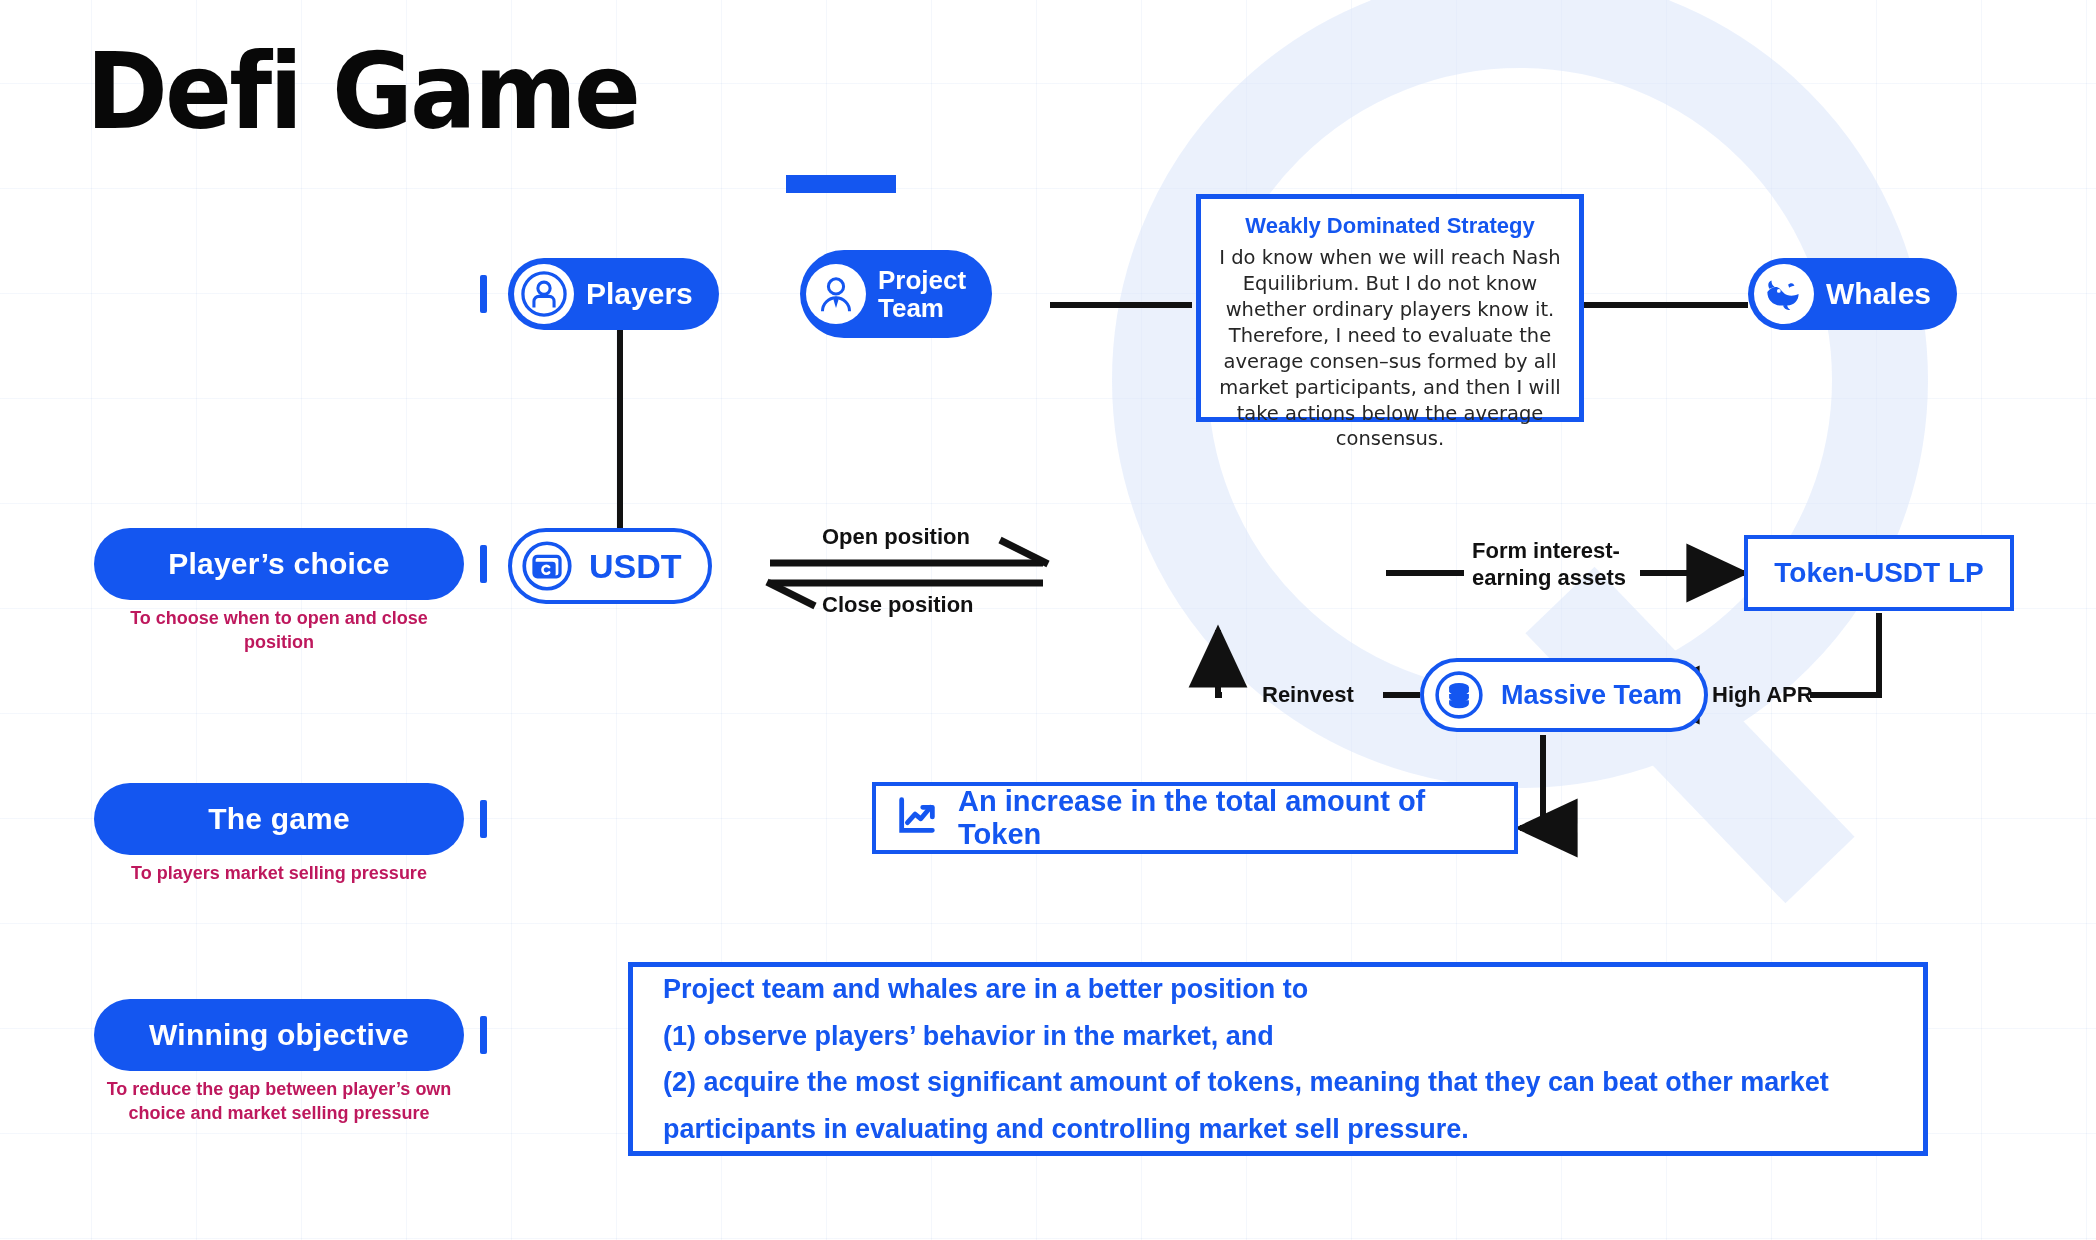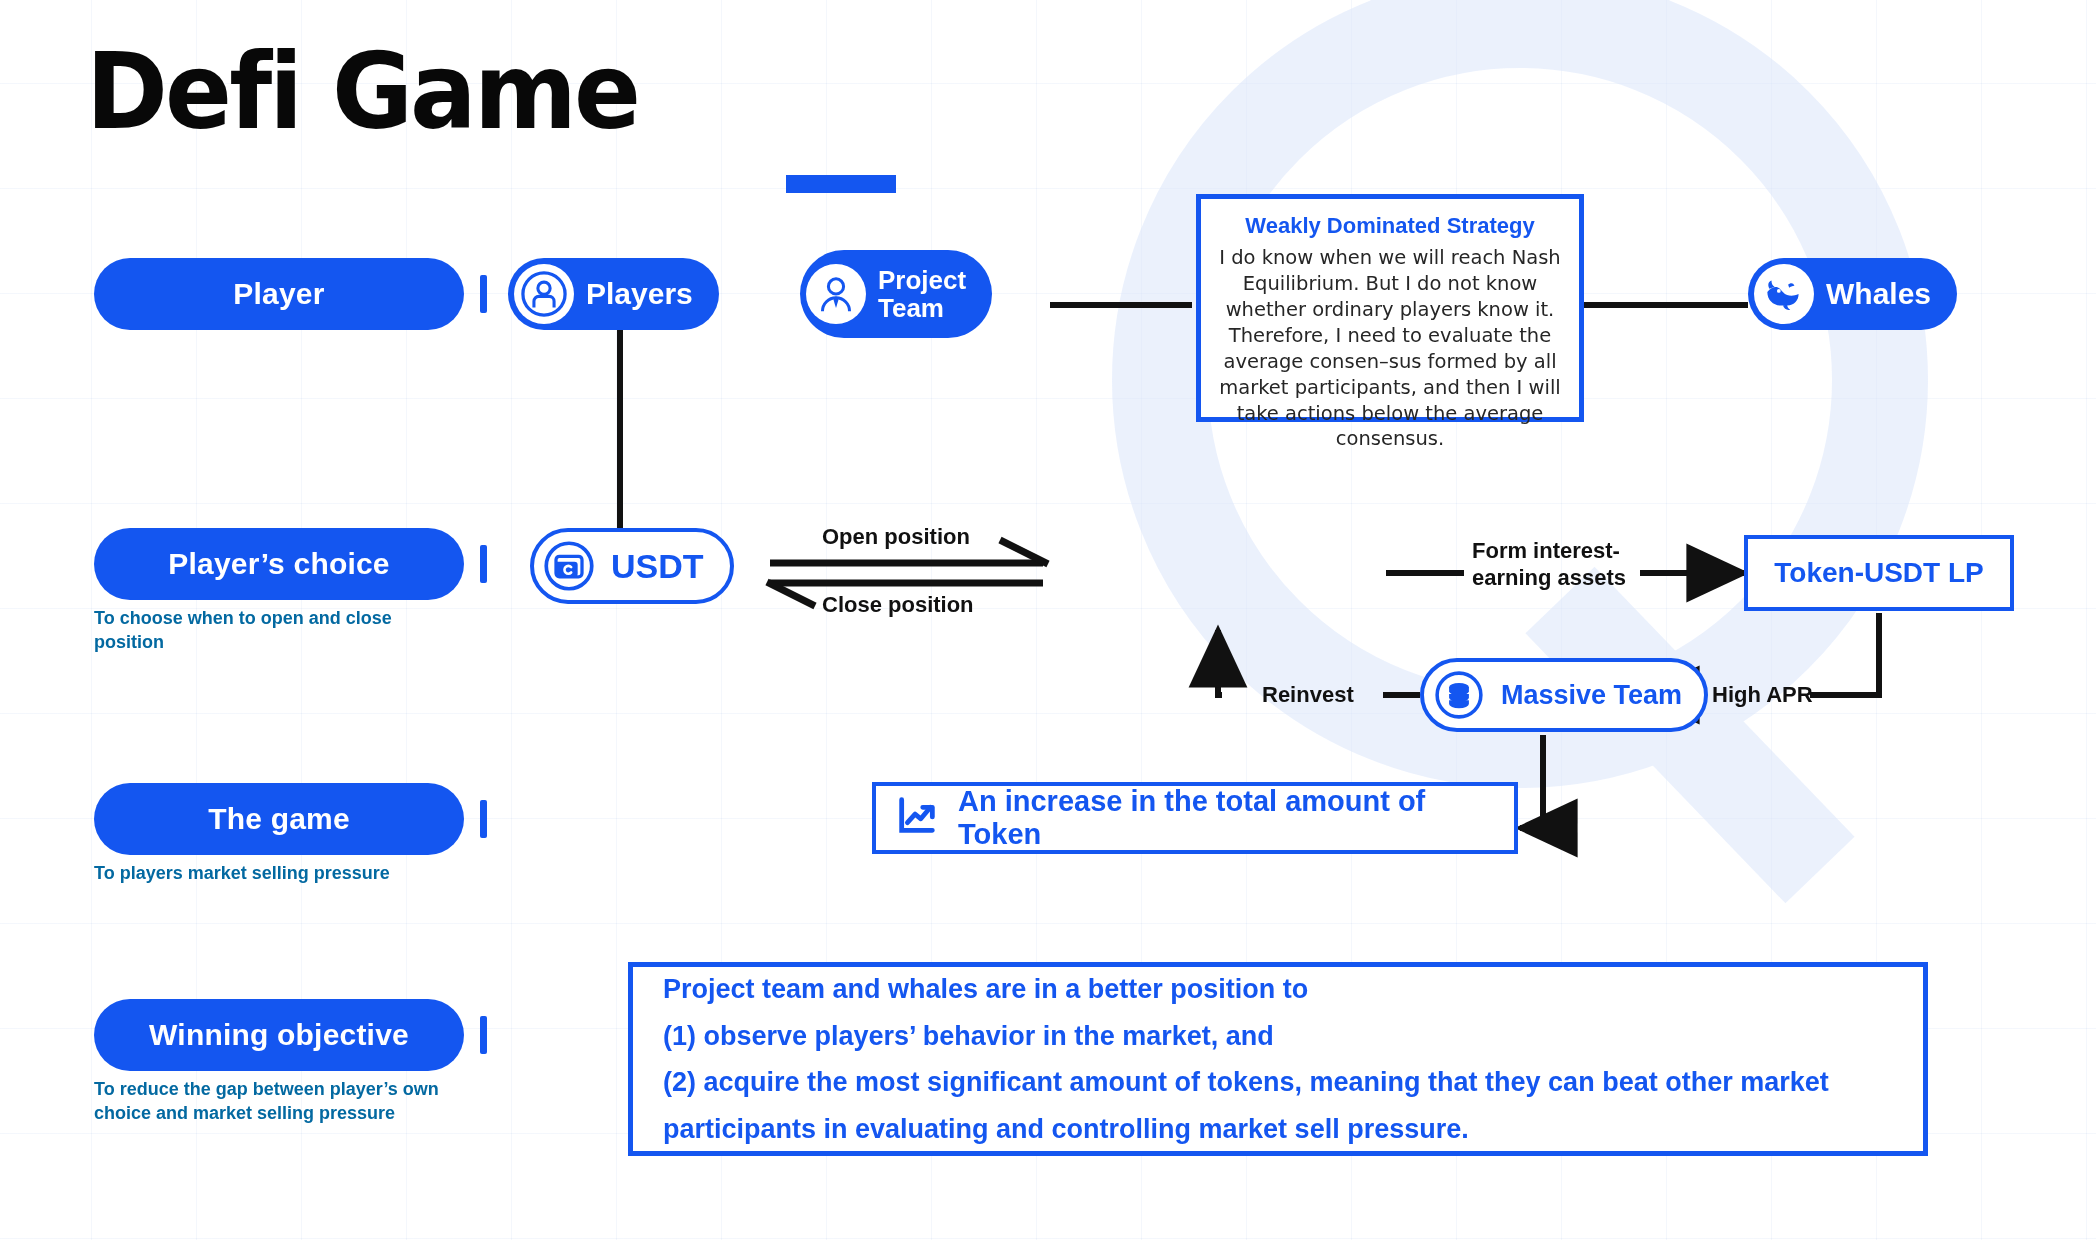--- a/index.html
+++ b/index.html
@@ -57,24 +57,24 @@
     font-weight:bold;
     font-size:30px;
     letter-spacing:.2px;
     height:72px;
     text-align:center;
     padding:0 20px;
   }
   .stage-caption{
     position:absolute;
     width:100%;
-    text-align:left;
+    text-align:center;
     font-size:18px;
     font-weight:bold;
-    color:#0369a1;
+    color:#be185d;
     line-height:1.35;
     top:78px;
   }
   .divider-bar{
     position:absolute;
     width:7px; height:38px;
     background:#1456f0;
     border-radius:2px;
   }
 
@@ -209,23 +209,20 @@
   <path d="M1543,735 L1543,828 L1520,828" stroke="#111111" stroke-width="6" fill="none" marker-end="url(#arrow-r)"></path>
 </svg>
 
 <div id="stage">
 
   <div class="abs" id="title-wrap">
     <div id="page-title">Defi Game</div>
     <div id="title-underline"></div>
   </div>
 
-  <div class="abs" style="left:94px; top:258px; width:370px;">
-    <div class="stage-pill">Player</div>
-  </div>
   <div class="divider-bar abs" style="left:480px; top:275px;"></div>
 
   <div class="abs node-filled" style="left:508px; top:258px;">
     <span class="icon-circle">
       <svg width="46" height="46" viewBox="0 0 48 48">
         <circle cx="24" cy="24" r="22" fill="none" stroke="#1456f0" stroke-width="3.4"></circle>
         <circle cx="24" cy="18" r="6.4" fill="none" stroke="#1456f0" stroke-width="3.2"></circle>
         <path d="M13.5 38 v-6.5 a5 5 0 0 1 5-5 h11 a5 5 0 0 1 5 5 V38" fill="none" stroke="#1456f0" stroke-width="3.2" stroke-linejoin="round"></path>
       </svg>
     </span>
@@ -266,21 +263,21 @@
     <span class="lbl">Whales</span>
   </div>
 
   <div class="abs" style="left:94px; top:528px; width:370px;">
     <div class="stage-pill">Player’s choice</div>
     <div class="stage-caption">To choose when to open
 and close position</div>
   </div>
   <div class="divider-bar abs" style="left:480px; top:545px;"></div>
 
-  <div class="abs node-outline" style="left:530px; top:528px; height:76px; font-size:34px;">
+  <div class="abs node-outline" style="left:508px; top:528px; height:76px; font-size:34px;">
     <span class="icon-circle">
       <svg width="52" height="52" viewBox="0 0 48 48">
         <circle cx="24" cy="24" r="21" fill="none" stroke="#1456f0" stroke-width="3.4"></circle>
         <rect x="12" y="15" width="24" height="19" rx="3.2" fill="none" stroke="#1456f0" stroke-width="3"></rect>
         <path d="M12 20 h17 a3 3 0 0 1 3 3 v8 a3 3 0 0 1 -3 3 h-17" fill="#1456f0"></path>
         <path d="M26 25 a3.6 3.6 0 1 0 0 5" fill="none" stroke="#ffffff" stroke-width="2.4" stroke-linecap="round"></path>
       </svg>
     </span>
     <span class="lbl">USDT</span>
   </div>

